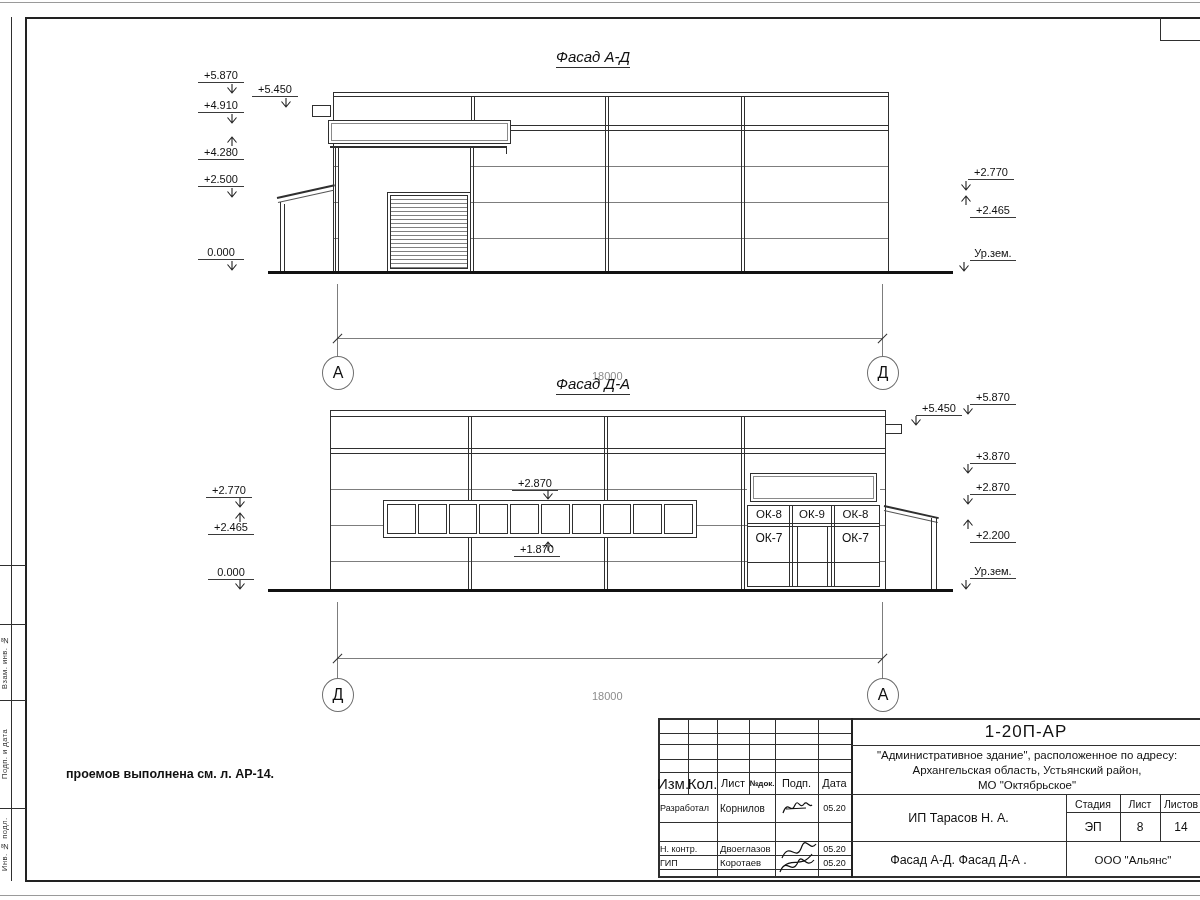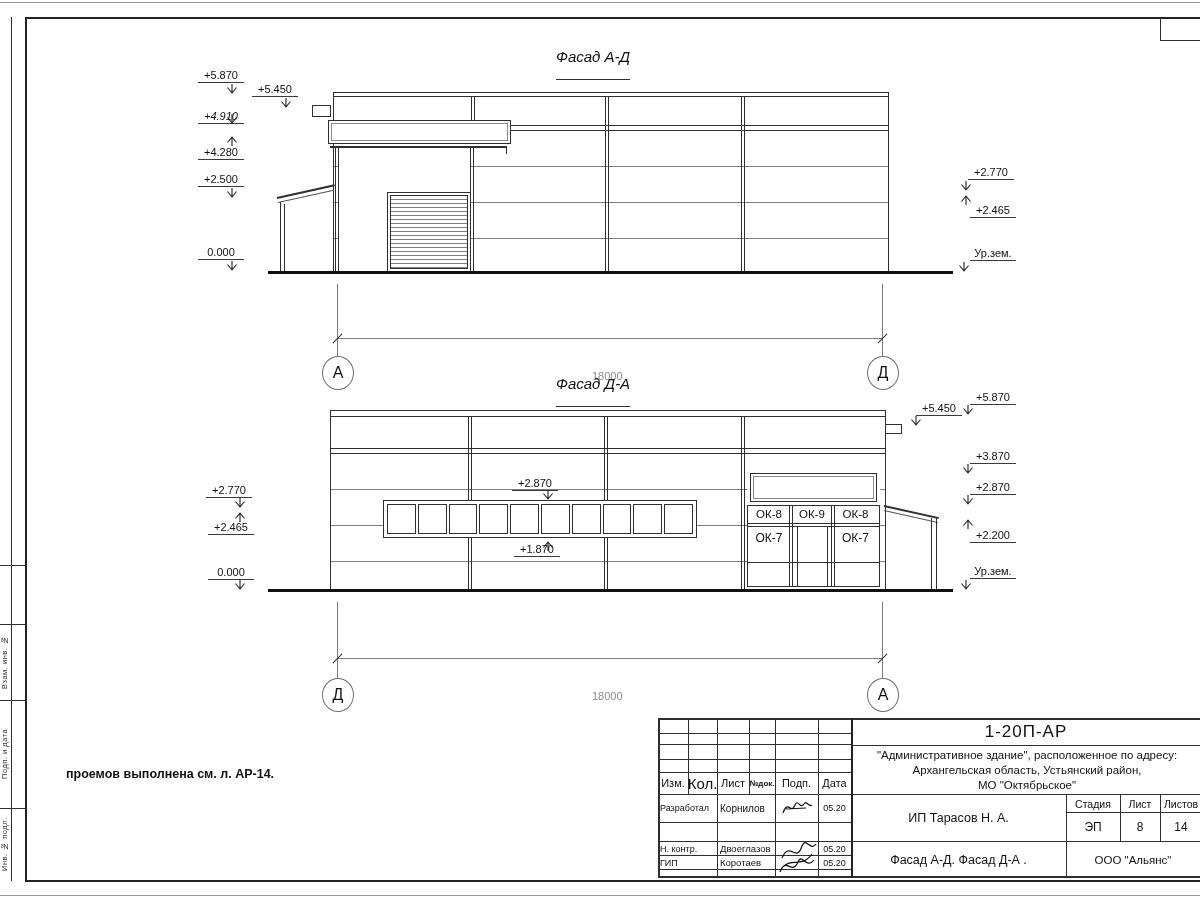--- a/index.html
+++ b/index.html
@@ -16,21 +16,21 @@
   .mask{position:absolute;background:#fff;}
   .dv{position:absolute;width:4px;border-left:1px solid #2f2f2f;border-right:1px solid #2f2f2f;box-sizing:border-box;}
   .elev{position:absolute;font-size:11px;line-height:12px;color:#111;border-bottom:1px solid #3a3a3a;
         text-align:center;padding:0 3px 1px 3px;white-space:nowrap;min-width:40px;}
   .arr{position:absolute;width:12px;height:12px;}
   .bub{position:absolute;width:30px;height:32px;border:1px solid #6e6e6e;border-radius:50%;
        display:flex;align-items:center;justify-content:center;font-size:16px;color:#111;background:#fff;}
   .tick{position:absolute;width:13px;height:1px;background:#2f2f2f;transform:rotate(-45deg);}
   .dimtxt{position:absolute;color:#8c8c8c;font-size:11px;margin-top:48px;}
   .ttl{position:absolute;font-style:italic;font-size:15px;color:#111;border-bottom:1px solid #2f2f2f;
-       padding-bottom:14px;white-space:nowrap;}
+       padding-bottom:2px;white-space:nowrap;}
   .slant{position:absolute;height:2px;background:#2f2f2f;transform-origin:left center;}
   .slant.thin{height:1px;background:#555;}
   .roller{position:absolute;border:1px solid #2f2f2f;background:#fff;box-sizing:border-box;}
   .roller .in{position:absolute;left:2px;right:2px;top:2px;bottom:2px;border:1px solid #2f2f2f;
        background:repeating-linear-gradient(to bottom,#fff 0,#fff 3px,#808080 3px,#808080 4px);}
   .ribbon{position:absolute;border:1px solid #2f2f2f;background:#fff;box-sizing:border-box;}
   .ribbon .panes{position:absolute;left:3px;right:3px;top:3px;bottom:3px;display:flex;}
   .ribbon .pane{flex:1;border:1px solid #2f2f2f;margin-right:2px;background:#fff;}
   .ribbon .pane:last-child{margin-right:0;}
   .oklbl{position:absolute;font-size:11.5px;color:#111;display:flex;align-items:center;justify-content:center;}
@@ -96,21 +96,21 @@
   </div>
 
   <div class="bx" style="left:312px;top:105px;width:19px;height:12px;"></div>
 
   <div class="hl thick" style="left:268px;top:271px;width:685px;"></div>
 
   <div class="elev" style="left:198px;top:69px;">+5.870</div>
   <svg class="arr" style="left:226px;top:84px;" viewBox="0 0 12 12">
       <path d="M6 0V9M1.5 3.5 6 9l4.5-5.5" fill="none" stroke="#222" stroke-width="1.1"></path>
     </svg>
-  <div class="elev" style="left:198px;top:110px;font-style:italic;">+4.910</div>
+  <div class="elev" style="left:198px;top:99px;">+4.910</div>
   <svg class="arr" style="left:226px;top:114px;" viewBox="0 0 12 12">
       <path d="M6 0V9M1.5 3.5 6 9l4.5-5.5" fill="none" stroke="#222" stroke-width="1.1"></path>
     </svg>
   <svg class="arr" style="left:226px;top:134px;transform:rotate(180deg);" viewBox="0 0 12 12">
       <path d="M6 0V9M1.5 3.5 6 9l4.5-5.5" fill="none" stroke="#222" stroke-width="1.1"></path>
     </svg>
   <div class="elev" style="left:198px;top:146px;">+4.280</div>
   <div class="elev" style="left:198px;top:173px;">+2.500</div>
   <svg class="arr" style="left:226px;top:188px;" viewBox="0 0 12 12">
       <path d="M6 0V9M1.5 3.5 6 9l4.5-5.5" fill="none" stroke="#222" stroke-width="1.1"></path>
@@ -279,21 +279,21 @@
     <div class="hl" style="left:658px;top:759px;width:193px;"></div>
     <div class="hl" style="left:658px;top:772px;width:193px;"></div>
     <div class="hl" style="left:658px;top:794px;width:548px;"></div>
     <div class="hl" style="left:851px;top:745px;width:355px;"></div>
     <div class="hl" style="left:1066px;top:812px;width:140px;"></div>
     <div class="hl" style="left:658px;top:822px;width:193px;"></div>
     <div class="hl" style="left:658px;top:841px;width:548px;"></div>
     <div class="hl" style="left:658px;top:855px;width:193px;"></div>
     <div class="hl" style="left:658px;top:869px;width:193px;"></div>
 
-    <div class="tb-txt" style="left:658px;top:773px;width:30px;height:20px;font-size:11px;">Изм.</div>
+    <div class="tb-txt" style="left:658px;top:773px;width:30px;height:20px;font-size:15px;">Изм.</div>
     <div class="tb-txt" style="left:688px;top:773px;width:29px;height:20px;font-size:15px;">Кол.</div>
     <div class="tb-txt" style="left:717px;top:773px;width:32px;height:20px;font-size:11px;">Лист</div>
     <div class="tb-txt" style="left:749px;top:773px;width:26px;height:20px;font-size:8px;font-weight:bold;">№док.</div>
     <div class="tb-txt" style="left:775px;top:773px;width:43px;height:20px;font-size:11px;">Подп.</div>
     <div class="tb-txt" style="left:818px;top:773px;width:33px;height:20px;font-size:11px;">Дата</div>
 
     <div class="tb-txt" style="left:660px;top:798px;width:56px;height:20px;font-size:9px;justify-content:flex-start;">Разработал</div>
     <div class="tb-txt" style="left:720px;top:798px;width:54px;height:20px;font-size:10px;justify-content:flex-start;">Корнилов</div>
     <svg class="sig" style="left:780px;top:796px;" width="34" height="22" viewBox="0 0 34 22">
         <path d="M3 17 C8 3 11 19 15 9 C18 2 20 14 24 8 C27 4 29 12 32 9 M6 13 L26 12" fill="none" stroke="#111" stroke-width="1.2"></path>

